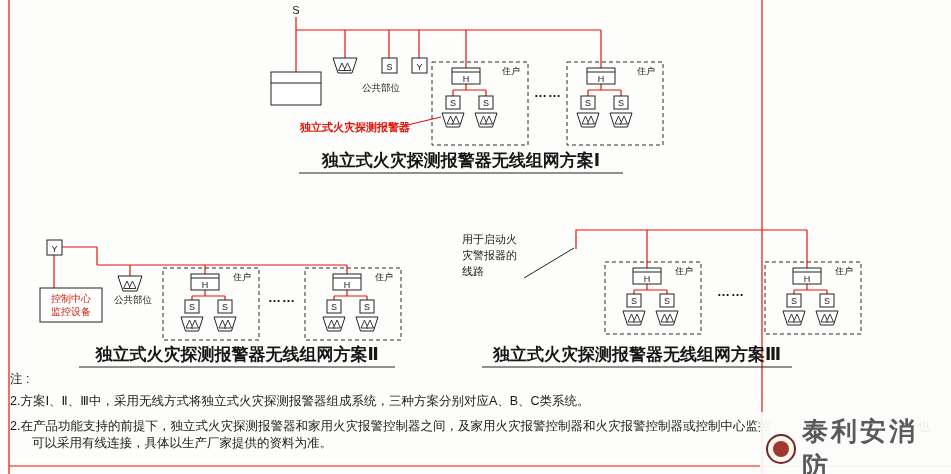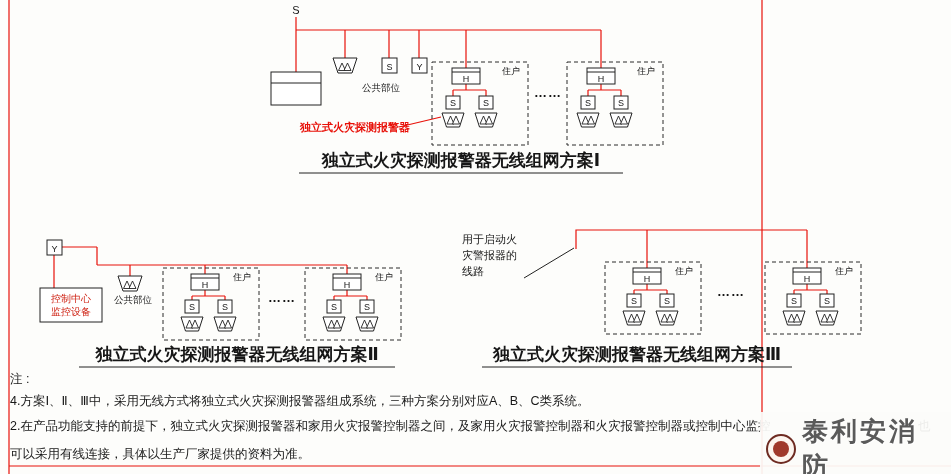--- a/index.html
+++ b/index.html
@@ -221,24 +221,24 @@
     <use href="#det-unit" x="782" y="294"></use>
     <use href="#det-unit" x="815" y="294"></use>
 
     <text x="637" y="360" class="title tc">独立式火灾探测报警器无线组网方案Ⅲ</text>
     <line x1="482" y1="367" x2="792" y2="367" class="bl"></line>
   </g>
 </svg>
 
   <div class="notes">
     <div style="left:10px;top:371px;">注 :</div>
-    <div style="left:10px;top:393px;">4.方案Ⅰ、Ⅱ、Ⅲ中，采用无线方式将独立式火灾探测报警器组成系统，三种方案分别对应A、B、C类系统。</div>
+    <div style="left:10px;top:393px;">2.方案Ⅰ、Ⅱ、Ⅲ中，采用无线方式将独立式火灾探测报警器组成系统，三种方案分别对应A、B、C类系统。</div>
     <div style="left:10px;top:418px;">2.在产品功能支持的前提下，独立式火灾探测报警器和家用火灾报警控制器之间，及家用火灾报警控制器和火灾报警控制器或控制中心监控</div>
     <div style="left:918px;top:418px;">也</div>
-    <div style="left:10px;top:446px;">可以采用有线连接，具体以生产厂家提供的资料为准。</div>
+    <div style="left:10px;top:435px;padding-left:22px;">可以采用有线连接，具体以生产厂家提供的资料为准。</div>
   </div>
 
   <div class="watermark">
     <span class="wm-logo">
         <span class="wm-logo-inner"></span>
       </span>
     <span class="wm-text">泰利安消防</span>
   </div>
 
 </div>

